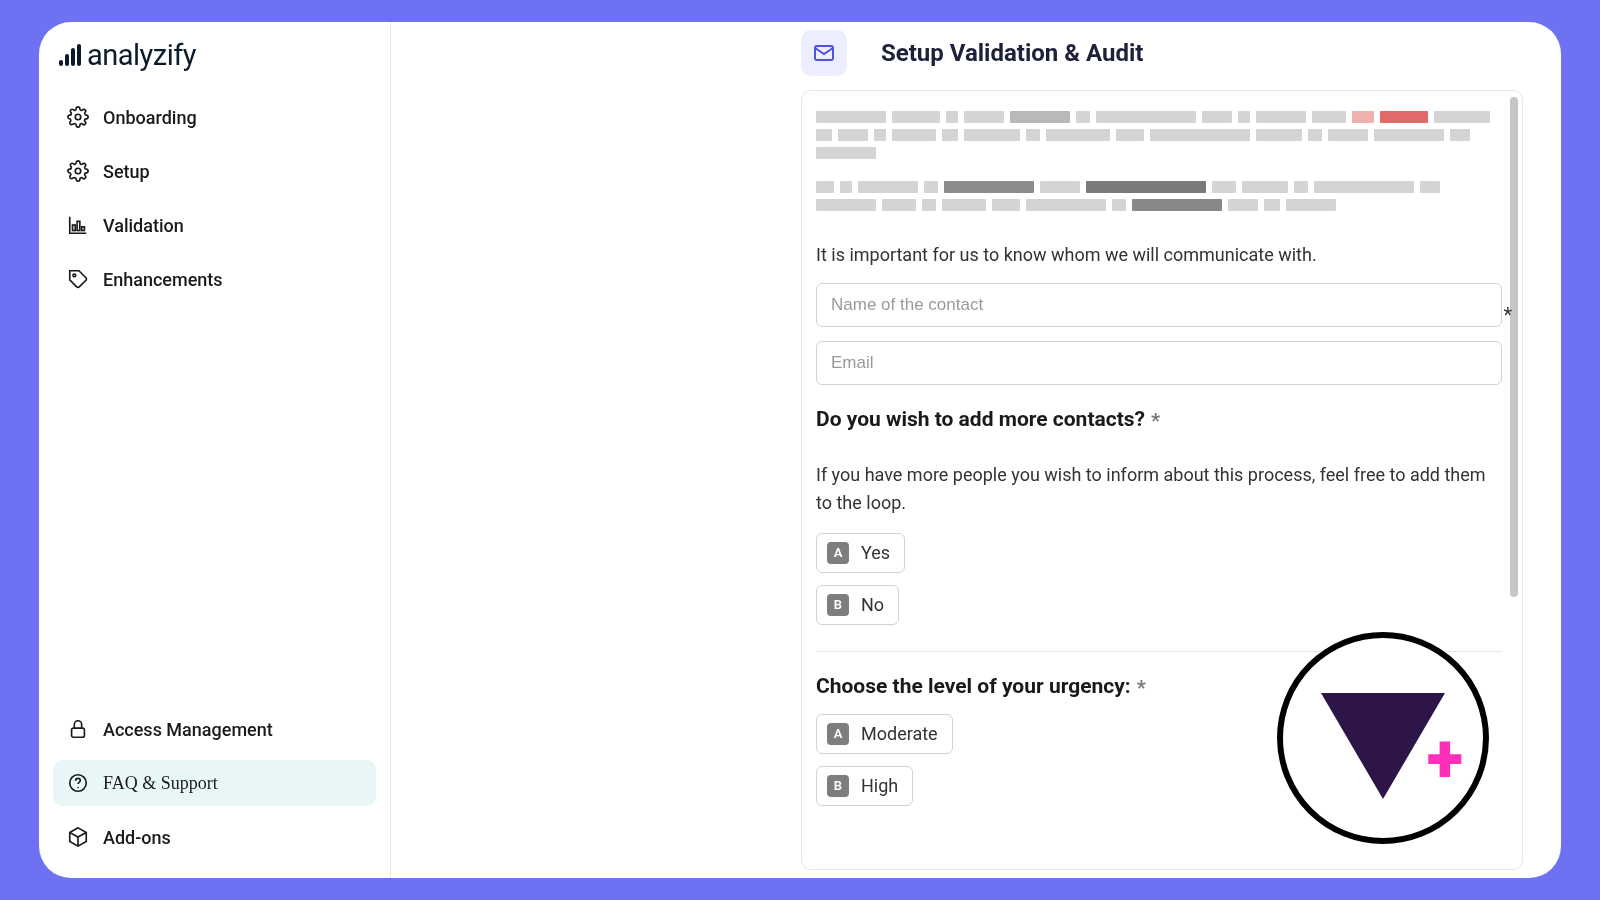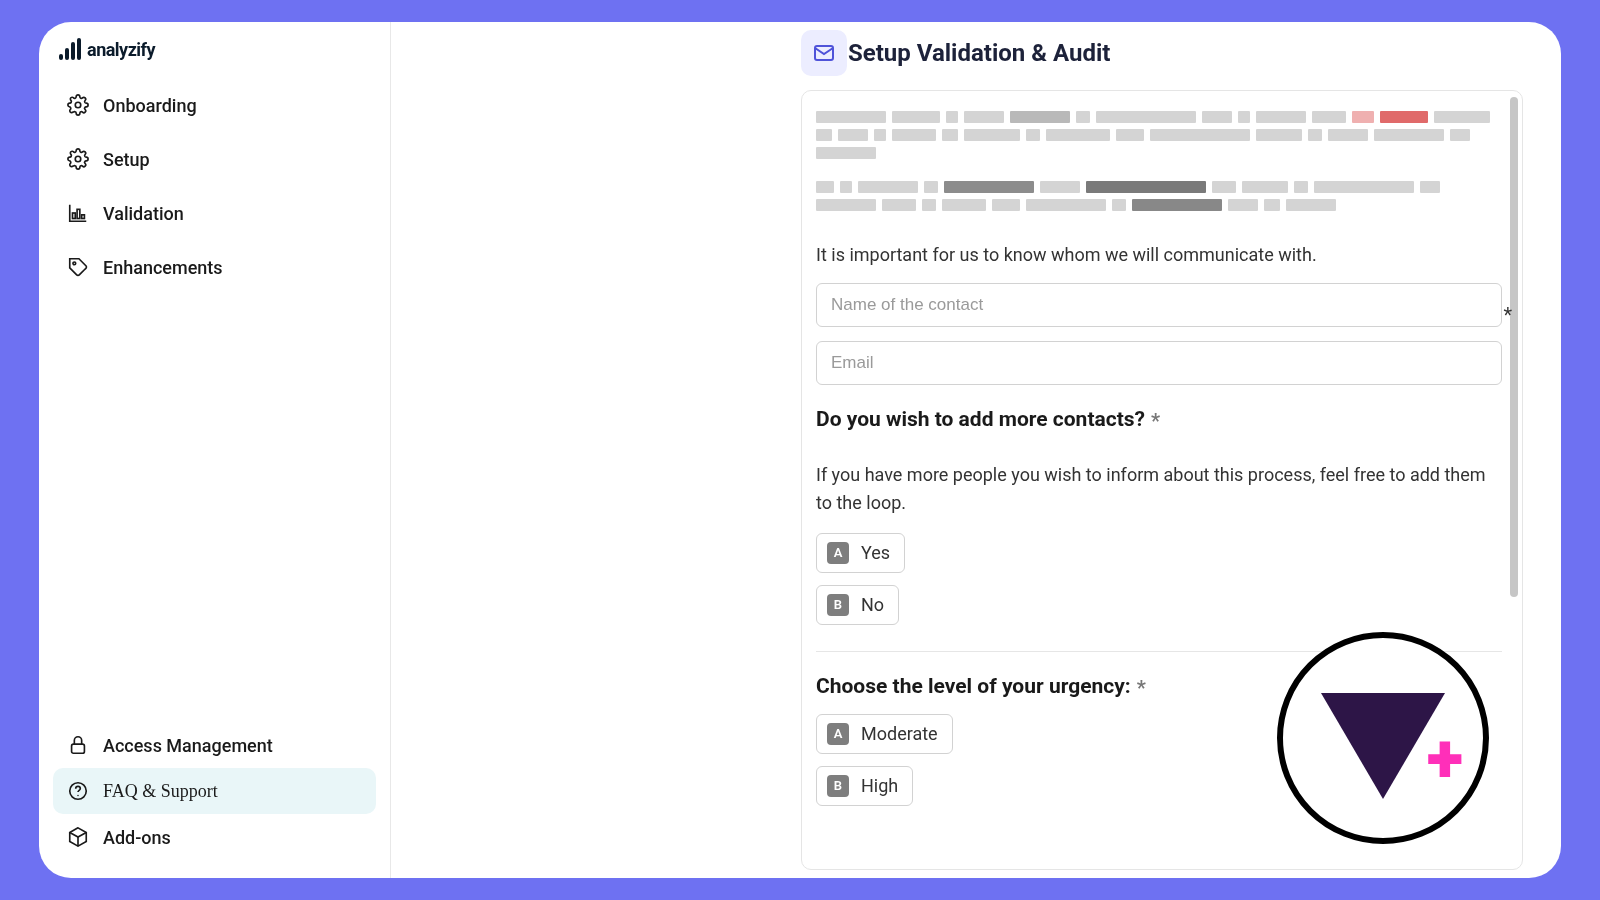--- a/index.html
+++ b/index.html
@@ -29,23 +29,23 @@
 .logo {
   display: flex;
   align-items: center;
   gap: 6px;
   padding: 2px 6px 22px 6px;
 }
 .logo-mark { display:flex; align-items:flex-end; gap:2px; height:22px;}
 .logo-mark span { width:4px; background:#0b1b2b; border-radius:2px;}
 .logo-mark span:nth-child(1){height:6px;} .logo-mark span:nth-child(2){height:12px;}
 .logo-mark span:nth-child(3){height:18px;} .logo-mark span:nth-child(4){height:22px;}
-.logo-text { font-size:18px; font-weight:700; color:#0b1b2b; letter-spacing:-0.5px;}
+.logo-text { font-size:29px; font-weight:400; color:#0b1b2b; letter-spacing:-0.5px;}
 .nav-top { display:flex; flex-direction:column; gap:8px; }
-.nav-bottom { display:flex; flex-direction:column; gap:0; margin-top:auto;text-align:right;}
+.nav-bottom { display:flex; flex-direction:column; gap:8px; margin-top:auto;text-align:right;}
 .nav-item {
   display:flex; align-items:center; gap:14px;
   padding: 12px 14px;
   border-radius:10px;
   cursor:pointer;
   color:#1a1a1a;
   font-size:18px;
   font-weight:500;
 }
 .nav-item.active { background:#e9f6f8;font-family:Liberation Serif, serif; }
@@ -53,21 +53,21 @@
 .nav-icon svg { width:22px; height:22px; stroke:#1a1a1a; stroke-width:1.8; fill:none; }
 
 .main {
   flex:1;
   display:flex;
   flex-direction:column;
   padding: 6px 38px 0 410px;
   position:relative;
 }
 .page-header {
-  display:flex; align-items:center; gap:1px; padding: 2px 0 14px 0;
+  display:flex; align-items:center; gap:34px; padding: 2px 0 14px 0;
 }
 .icon-badge {
   width:46px; height:46px; border-radius:10px;
   background:#ecedff; display:flex; align-items:center; justify-content:center;
 }
 .icon-badge svg { width:24px; height:24px; stroke:#4f53d9; stroke-width:2; fill:none;}
 .page-title { font-size:24px; font-weight:700; color:#1d223a; }
 
 .form-panel {
   border:1px solid #e5e5e5; border-radius:10px;

